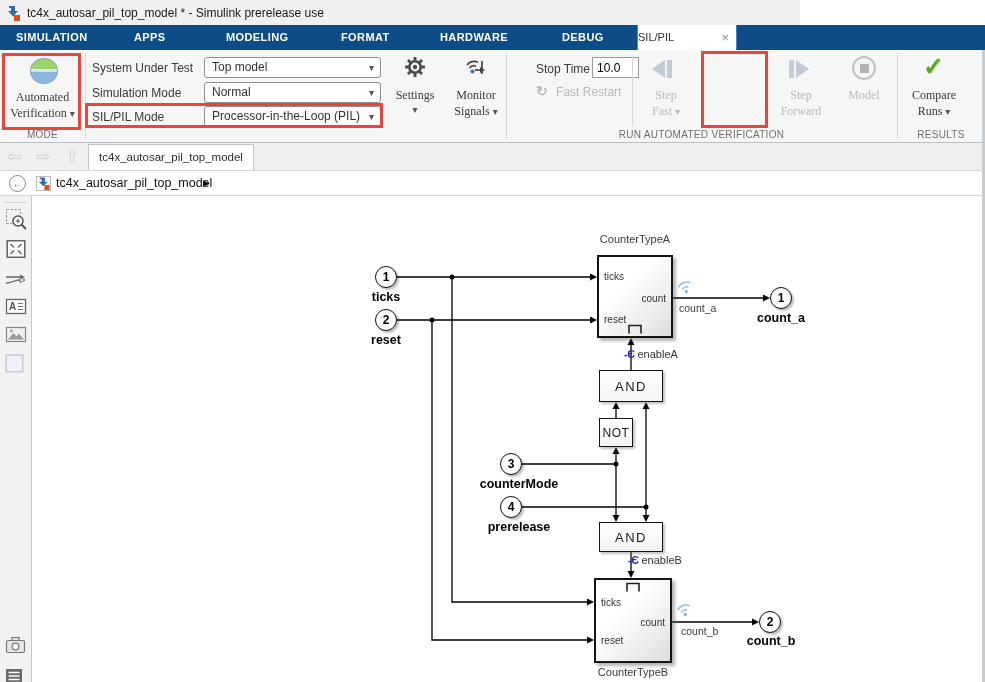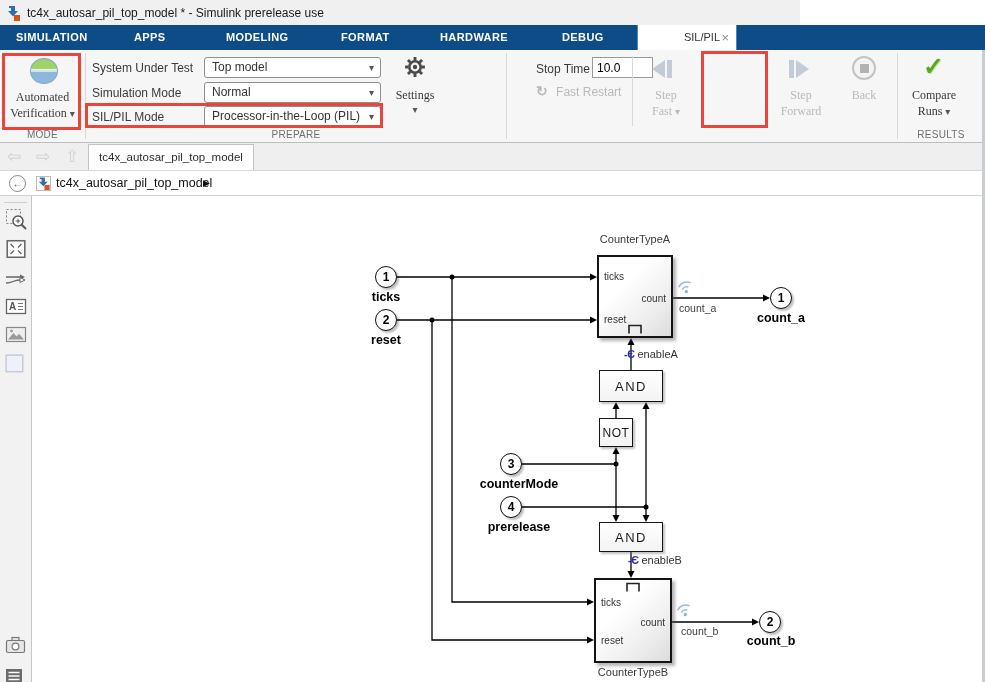--- a/index.html
+++ b/index.html
@@ -12,39 +12,39 @@
   .titlebar { position:absolute; left:0; top:0; width:800px; height:25px;
     background:#f0f0f0; display:flex; align-items:center; padding-left:5px; }
   .titlebar .tb-text { font-size:12px; color:#1a1a1a; margin-left:6px; }
 
   
   .ribbon { position:absolute; left:0; top:25px; width:985px; height:25px; background:#0e4c87; }
   .ribbon .rtab { position:absolute; top:0; height:36px; line-height:25px;
     color:#fff; font-size:11px; letter-spacing:.4px; cursor:default;font-weight:bold; }
   .tab-active { position:absolute; left:637px; top:0; width:100px; height:25px;
     background:#fff; border-left:1px solid #4b86b9; border-right:1px solid #4b86b9;
-    color:#333; font-size:11px; line-height:25px; text-align:right; }
+    color:#333; font-size:11px; line-height:25px; text-align:left; }
   .tab-active .lbl { margin-right:16px; }
   .tab-close { position:absolute; right:7px; top:0; color:#8a8a8a; font-size:13px; line-height:25px; }
 
   
   .toolstrip { position:absolute; left:0; top:50px; width:985px; height:93px;
     background:#f6f6f6; border-bottom:1px solid #b9bfc5; font-size:12px; color:#3a3a3a; }
   .vsep { position:absolute; top:3px; height:86px; width:1px; background:#d8d8d8; }
   .vsep.short { top:6px; height:70px; }
   .section-label { position:absolute; top:79px; font-size:10px; color:#6f6f6f;
     text-align:center; letter-spacing:.3px; }
   .btn-line { position:absolute; width:100%; text-align:center; font-size:12px; color:#3a3a3a;font-family:Liberation Serif, serif; }
   .grayed, .grayed * { color:#b9b9b9 !important; }
   .combo { position:absolute; width:177px; height:21px; background:#fff;
     border:1px solid #8f8f8f; border-radius:3px; font-size:12px; color:#333;
     line-height:19px; padding-left:7px; }
   .combo .caret { position:absolute; right:6px; top:0; line-height:19px; color:#555; font-size:10px; }
   .field-label { position:absolute; font-size:12px; color:#3a3a3a; height:20px; line-height:20px; }
-  .stoptime-input { position:absolute; width:61px; height:21px; border:1px solid #9a9a9a;
+  .stoptime-input { position:absolute; width:47px; height:21px; border:1px solid #9a9a9a;
     background:#fff; font-size:12px; padding-left:4px; font-family:"Liberation Sans",sans-serif; }
   .redbox { position:absolute; border:3px solid #e8463c; background:transparent; z-index:20; }
 
   .sphere { position:absolute; width:28px; height:26px; border-radius:50%;
     border:1px solid #86a7c2;
     background:linear-gradient(180deg,#9ed36a 0 40%,#eef6e0 40% 47%,#cfe3f2 47% 55%,#8cb8dd 55% 100%); }
   .run-circle { position:absolute; width:27px; height:27px; border-radius:50%;
     background:radial-gradient(circle at 35% 30%, #dff2cf, #8ccb6a 55%, #5da53f);
     border:1.5px solid #4f9e3c; display:flex; align-items:center; justify-content:center; }
   .run-circle .tri { width:0; height:0; border-top:6px solid transparent;
@@ -165,21 +165,37 @@
       <g stroke="#4a4a4a" stroke-width="2.6" fill="none">
         <path d="M10 1 V4 M10 16 V19 M1 10 H4 M16 10 H19 M3.6 3.6 L5.7 5.7 M14.3 14.3 L16.4 16.4 M16.4 3.6 L14.3 5.7 M5.7 14.3 L3.6 16.4"></path>
         <circle cx="10" cy="10" r="5.2" stroke-width="2.4"></circle>
       </g>
       <circle cx="10" cy="10" r="2" fill="#4a4a4a"></circle>
     </svg>
     <div class="btn-line" style="top:38px">Settings</div>
     <div class="btn-line" style="top:54px;font-size:10px;color:#555">▾</div>
   </div>
 
-  <div class="section-label" style="left:86px;width:420px">PREPARE</div>
+  <div class="abs" style="left:446px;top:0;width:60px;height:79px">
+    <svg class="abs" style="left:18px;top:5px" width="26" height="24" viewBox="0 0 26 24">
+      <g fill="none" stroke="#444" stroke-width="1.7">
+        <path d="M3 10 A 9 9 0 0 1 14 7.2"></path>
+        <path d="M5.7 13 A 5 5 0 0 1 12 11.4"></path>
+        <path d="M18 6 V 19"></path>
+        <path d="M11 15 H 16"></path>
+      </g>
+      <polygon points="16,12 21,15 16,18" fill="#444"></polygon>
+      <circle cx="8.5" cy="16.5" r="2" fill="#2e75b6"></circle>
+    </svg>
+    <div class="btn-line" style="top:38px">Monitor</div>
+    <div class="btn-line" style="top:54px">
+      <span>Signals</span>
+      <span style="font-size:10px;color:#555">▾</span>
+    </div>
+  </div>
   <div class="vsep" style="left:506px"></div>
 
   <div class="field-label" style="left:536px;top:9px">Stop Time</div>
   <input class="stoptime-input" style="left: 592px; top: 7px;" value="10.0">
   <div class="abs grayed" style="left:536px;top:33px">
     <span class="restart-glyph" style="position:static">↻</span>
     <span style="font-size:12px;margin-left:5px">Fast Restart</span>
   </div>
   <div class="vsep short" style="left:632px"></div>
 
@@ -202,22 +218,23 @@
         <span class="tri-r"></span>
     </div>
     <div class="btn-line" style="top:38px">Step</div>
     <div class="btn-line" style="top:54px">Forward</div>
   </div>
 
   <div class="abs grayed" style="left:838px;top:0;width:52px;height:79px">
     <div class="stop-circle" style="left:14px;top:6px">
         <div class="stop-sq"></div>
       </div>
-    <div class="btn-line" style="top:38px">Back</div>
-  </div>
+    <div class="btn-line" style="top:38px">Model</div>
+  </div>
+  <div class="section-label" style="left:506px;width:391px">RUN AUTOMATED VERIFICATION</div>
   <div class="vsep" style="left:897px"></div>
 
   <div class="abs" style="left:901px;top:0;width:66px;height:79px">
     <span class="check-glyph" style="left:22px;top:2px">✓</span>
     <div class="btn-line" style="top:38px">Compare</div>
     <div class="btn-line" style="top:54px">
       <span>Runs</span>
       <span style="font-size:10px;color:#555">▾</span>
     </div>
   </div>

